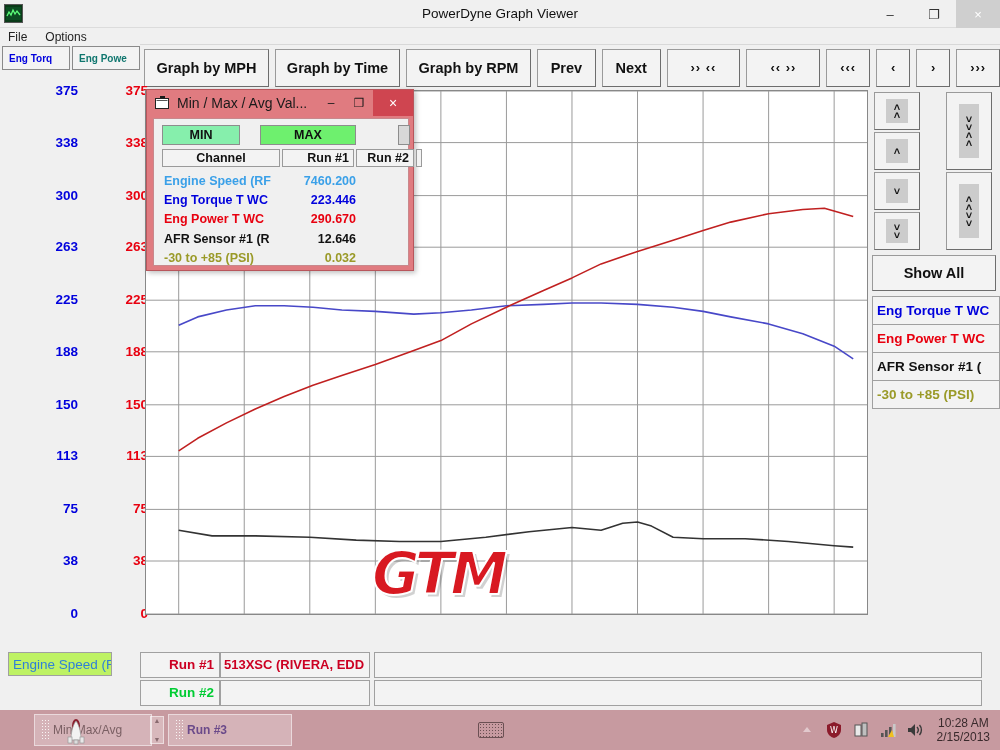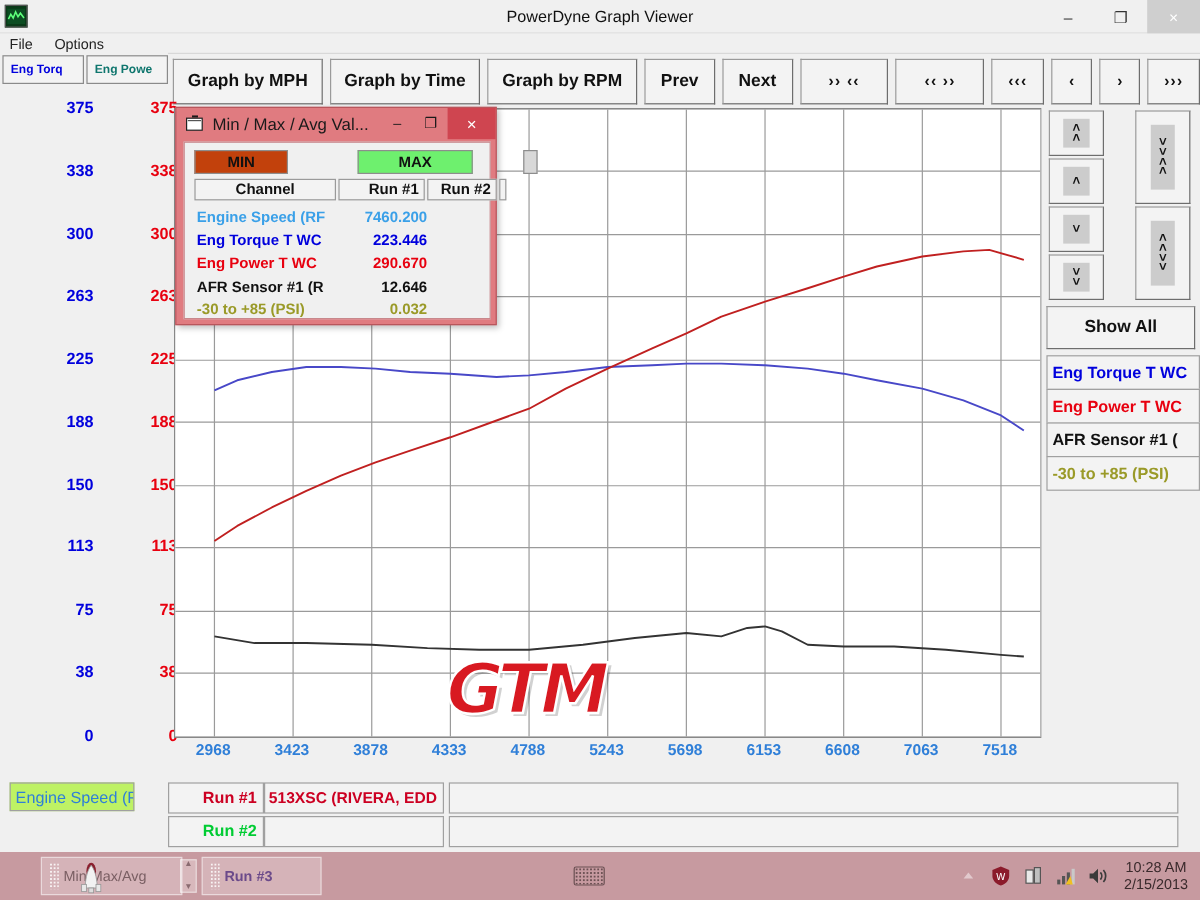--- a/index.html
+++ b/index.html
@@ -190,21 +190,21 @@
   .dlg-body {
     position: absolute; left: 6px; top: 28px; width: 256px; height: 148px;
     background: #f0f0f0; border: 1px solid #c8888c;
   }
   .mmbtns { position: absolute; left: 8px; top: 6px; display: flex; gap: 0; }
   .mmbtn {
     height: 20px; border: 1px solid #8d8d8d;
     display: flex; align-items: center; justify-content: center;
     font-size: 12.5px; font-weight: bold; color: #111; cursor: default;
   }
-  .mmbtn.min { width: 78px; background: #c2410c; margin-right: 58px; }
+  .mmbtn.min { width: 78px; background: #86efac; margin-right: 20px; }
   .mmbtn.max { width: 96px; background: #6ef06e; margin-right: 42px; }
   .mmbtn.pad { width: 12px; background: #d8d8d8; }
   .hdrrow { position: absolute; left: 8px; top: 30px; display: flex; gap: 2px; }
   .hdr {
     height: 18px; border: 1px solid #9a9a9a; background: #f3f3f3;
     font-size: 12.5px; font-weight: bold; color: #111;
     display: flex; align-items: center; justify-content: center;
   }
   .hdr.ch { width: 118px; }
   .hdr.r1 { width: 72px; justify-content: flex-end; padding-right: 4px; }
@@ -348,33 +348,20 @@
           <line x1="491.51888111888115" y1="0" x2="491.51888111888115" y2="523" stroke="#9a9a9a" stroke-width="1"></line>
           <line x1="557.0643356643357" y1="0" x2="557.0643356643357" y2="523" stroke="#9a9a9a" stroke-width="1"></line>
           <line x1="622.6097902097902" y1="0" x2="622.6097902097902" y2="523" stroke="#9a9a9a" stroke-width="1"></line>
           <line x1="688.1552447552448" y1="0" x2="688.1552447552448" y2="523" stroke="#9a9a9a" stroke-width="1"></line>
           <polyline points="32.7,234.3 51.7,225.9 80.5,219.0 109.3,214.8 138.1,214.8 167.0,216.2 195.8,219.0 229.3,220.4 267.8,223.1 294.9,221.8 325.4,219.0 360.4,214.8 397.5,213.4 426.0,212.0 455.1,212.0 491.5,213.4 527.1,216.2 557.1,220.4 584.7,225.9 622.6,232.9 656.8,242.7 688.2,255.2 707.2,267.8" fill="none" stroke="#4848c8" stroke-width="1.6" stroke-linejoin="round"></polyline>
           <polyline points="32.7,359.8 51.7,347.3 80.5,331.9 109.3,318.0 138.1,305.4 167.0,294.3 195.8,284.5 229.3,273.4 267.8,259.4 294.9,249.6 325.4,232.9 360.4,216.2 397.5,199.4 426.0,186.9 455.1,172.9 491.5,160.4 527.1,149.2 557.1,139.5 584.7,131.1 622.6,122.7 656.8,118.5 678.4,117.2 707.2,125.5" fill="none" stroke="#c02020" stroke-width="1.6" stroke-linejoin="round"></polyline>
           <polyline points="32.7,439.3 66.1,444.9 109.3,444.9 163.8,446.3 210.2,449.1 253.4,450.5 294.9,450.5 339.8,446.3 383.0,440.7 426.0,436.5 455.1,439.3 476.7,432.3 491.5,431.0 505.5,435.1 527.1,446.3 557.1,447.7 599.1,447.7 642.3,450.5 688.2,454.7 707.2,456.1" fill="none" stroke="#333333" stroke-width="1.6" stroke-linejoin="round"></polyline>
         </svg>
     </div>
 
-    <div class="xaxis" id="xaxis">
-        <div style="left: 32.7007px;">2968</div>
-        <div style="left: 98.2462px;">3423</div>
-        <div style="left: 163.792px;">3878</div>
-        <div style="left: 229.337px;">4333</div>
-        <div style="left: 294.883px;">4788</div>
-        <div style="left: 360.428px;">5243</div>
-        <div style="left: 425.973px;">5698</div>
-        <div style="left: 491.519px;">6153</div>
-        <div style="left: 557.064px;">6608</div>
-        <div style="left: 622.61px;">7063</div>
-        <div style="left: 688.155px;">7518</div>
-      </div>
   </div>
 
   <div class="watermark">GTM</div>
 
   <div class="sidebar">
     <div class="arrowgrid">
       <div class="abtn" style="left:2px;  top:2px;   width:46px; height:38px;">
         <div class="glyph" style="width:22px;height:24px;">
             <span>˄</span>
             <span>˄</span>
@@ -507,21 +494,21 @@
         <rect x="17" y="20" width="4" height="6" fill="#e8e8e8" stroke="#999" stroke-width=".7"></rect>
         <rect x="11" y="23" width="4" height="4" fill="#ddd" stroke="#999" stroke-width=".7"></rect>
       </svg>
     </div>
 
     <div class="tb-scroll">
       <span>▲</span>
       <span>▼</span>
     </div>
 
-    <div class="tb-item" style="left:168px; width:100px;">
+    <div class="tb-item" style="left:168px; width:124px;">
       <span class="grip"></span>
       <span style="color:#6b4a8a;font-weight:bold;">Run #3</span>
     </div>
 
     <div class="kbd"></div>
 
     <div class="tray">
       <svg class="ico" viewBox="0 0 18 18">
         <polygon points="5,11 9,6 13,11" fill="#e2c9cd"></polygon>
       </svg>

